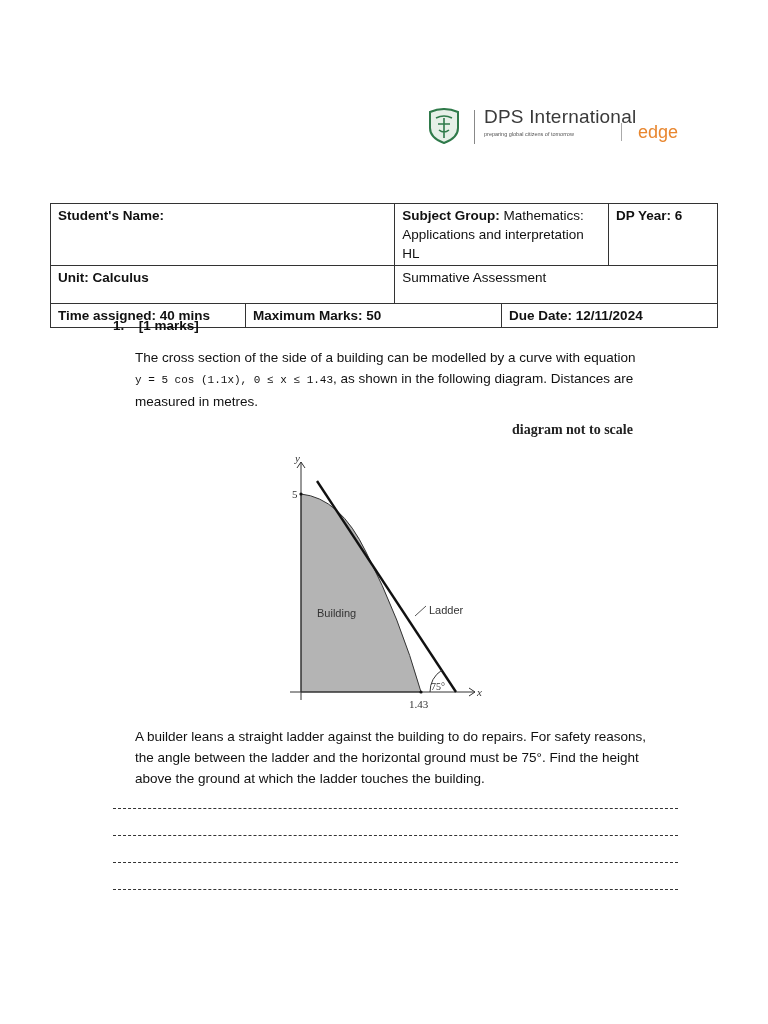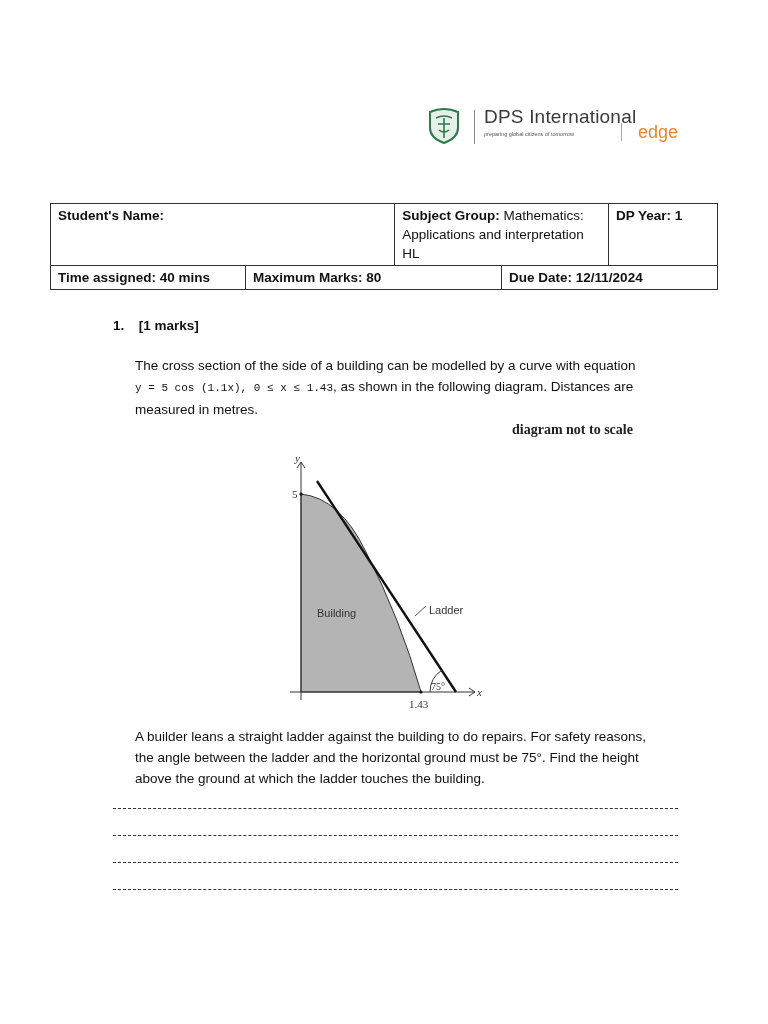--- a/index.html
+++ b/index.html
@@ -17,21 +17,21 @@
     table.header {
       position: absolute; left: 50px; top: 163px; width: 668px;
       border-collapse: collapse; font-size: 13.5px; margin-top: 40px;
     }
     table.header td { border: 1px solid #333; vertical-align: top; padding: 2px 7px; line-height: 19px; }
     .b { font-weight: bold; }
 
     .q { position: absolute; left: 113px; top: 318px; font-size: 13.5px; font-weight: bold; }
     .q .num { display: inline-block; width: 22px; }
     .para { position: absolute; left: 135px; width: 530px; font-size: 13.5px; line-height: 21px; }
-    .p1 { top: 347px; margin-top: 8px; }
+    .p1 { top: 347px; }
     .math { font-family: Liberation Mono, monospace; font-size: 11px; }
     .note { position: absolute; left: 512px; top: 422px; font-size: 14px; font-weight: bold; color: #222; font-family: Liberation Serif, serif; }
 
     .diagram { position: absolute; left: 280px; top: 448px; width: 220px; height: 272px; }
     .p2 { top: 726px; }
 
     .answer-line { position: absolute; left: 113px; width: 565px; border-top: 1px dashed #333; height: 0; }
   </style>
 </head>
 <body>
@@ -51,29 +51,37 @@
   <tbody>
       <tr style="height:38px">
     <td colspan="2" style="width:262px">
       <span class="b">Student's Name:</span>
     </td>
     <td colspan="2" style="width:258px">
       <span class="b">Subject Group:</span>
       <span>Mathematics: Applications and interpretation HL</span>
     </td>
     <td style="width:94px">
-      <span class="b">DP Year: 1</span>
+      <span class="b">DP Year: 6</span>
+    </td>
+  </tr>
+  <tr style="height:38px">
+    <td colspan="2">
+      <span class="b">Unit: Calculus</span>
+    </td>
+    <td colspan="3">
+      <span>Summative Assessment</span>
     </td>
   </tr>
   <tr style="height:21px">
     <td style="width:180px">
       <span class="b">Time assigned: 40 mins</span>
     </td>
     <td colspan="2" style="width:170px">
-      <span class="b">Maximum Marks: 80</span>
+      <span class="b">Maximum Marks: 50</span>
     </td>
     <td colspan="2">
       <span class="b">Due Date: 12/11/2024</span>
     </td>
   </tr>
 </tbody>
   </table>
 
 <div class="q">
   <span class="num">1.</span>

